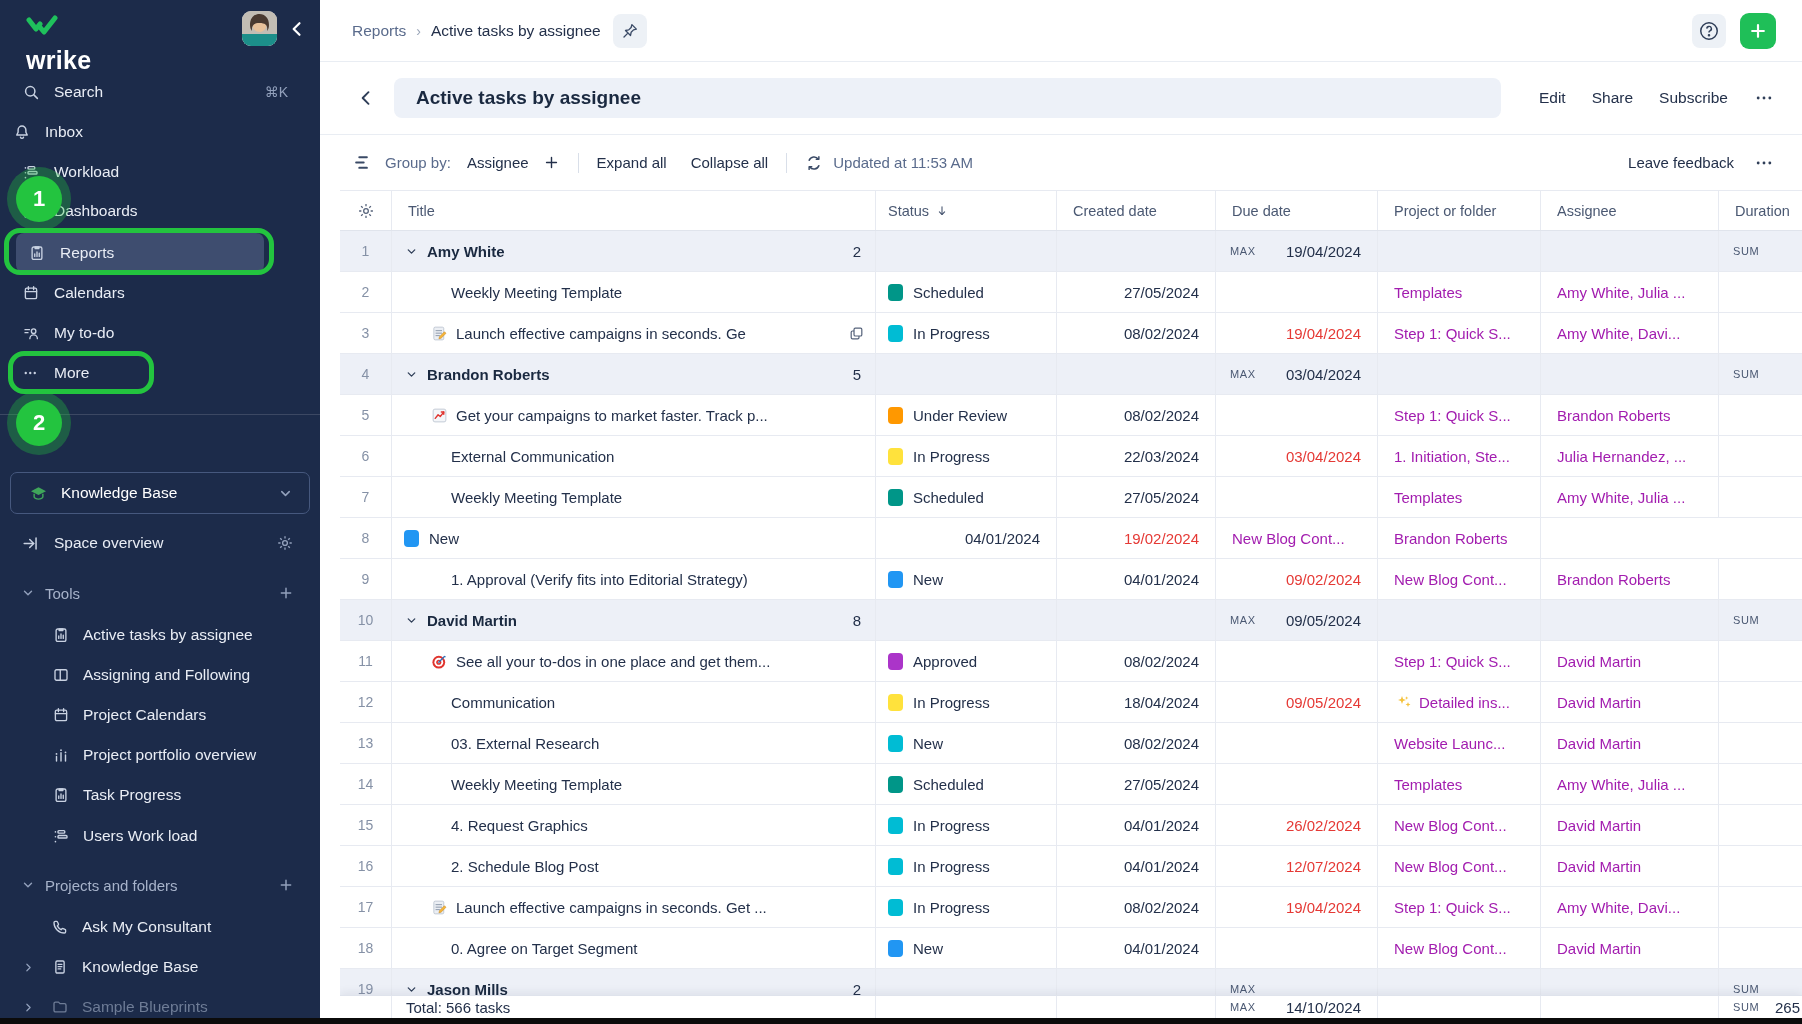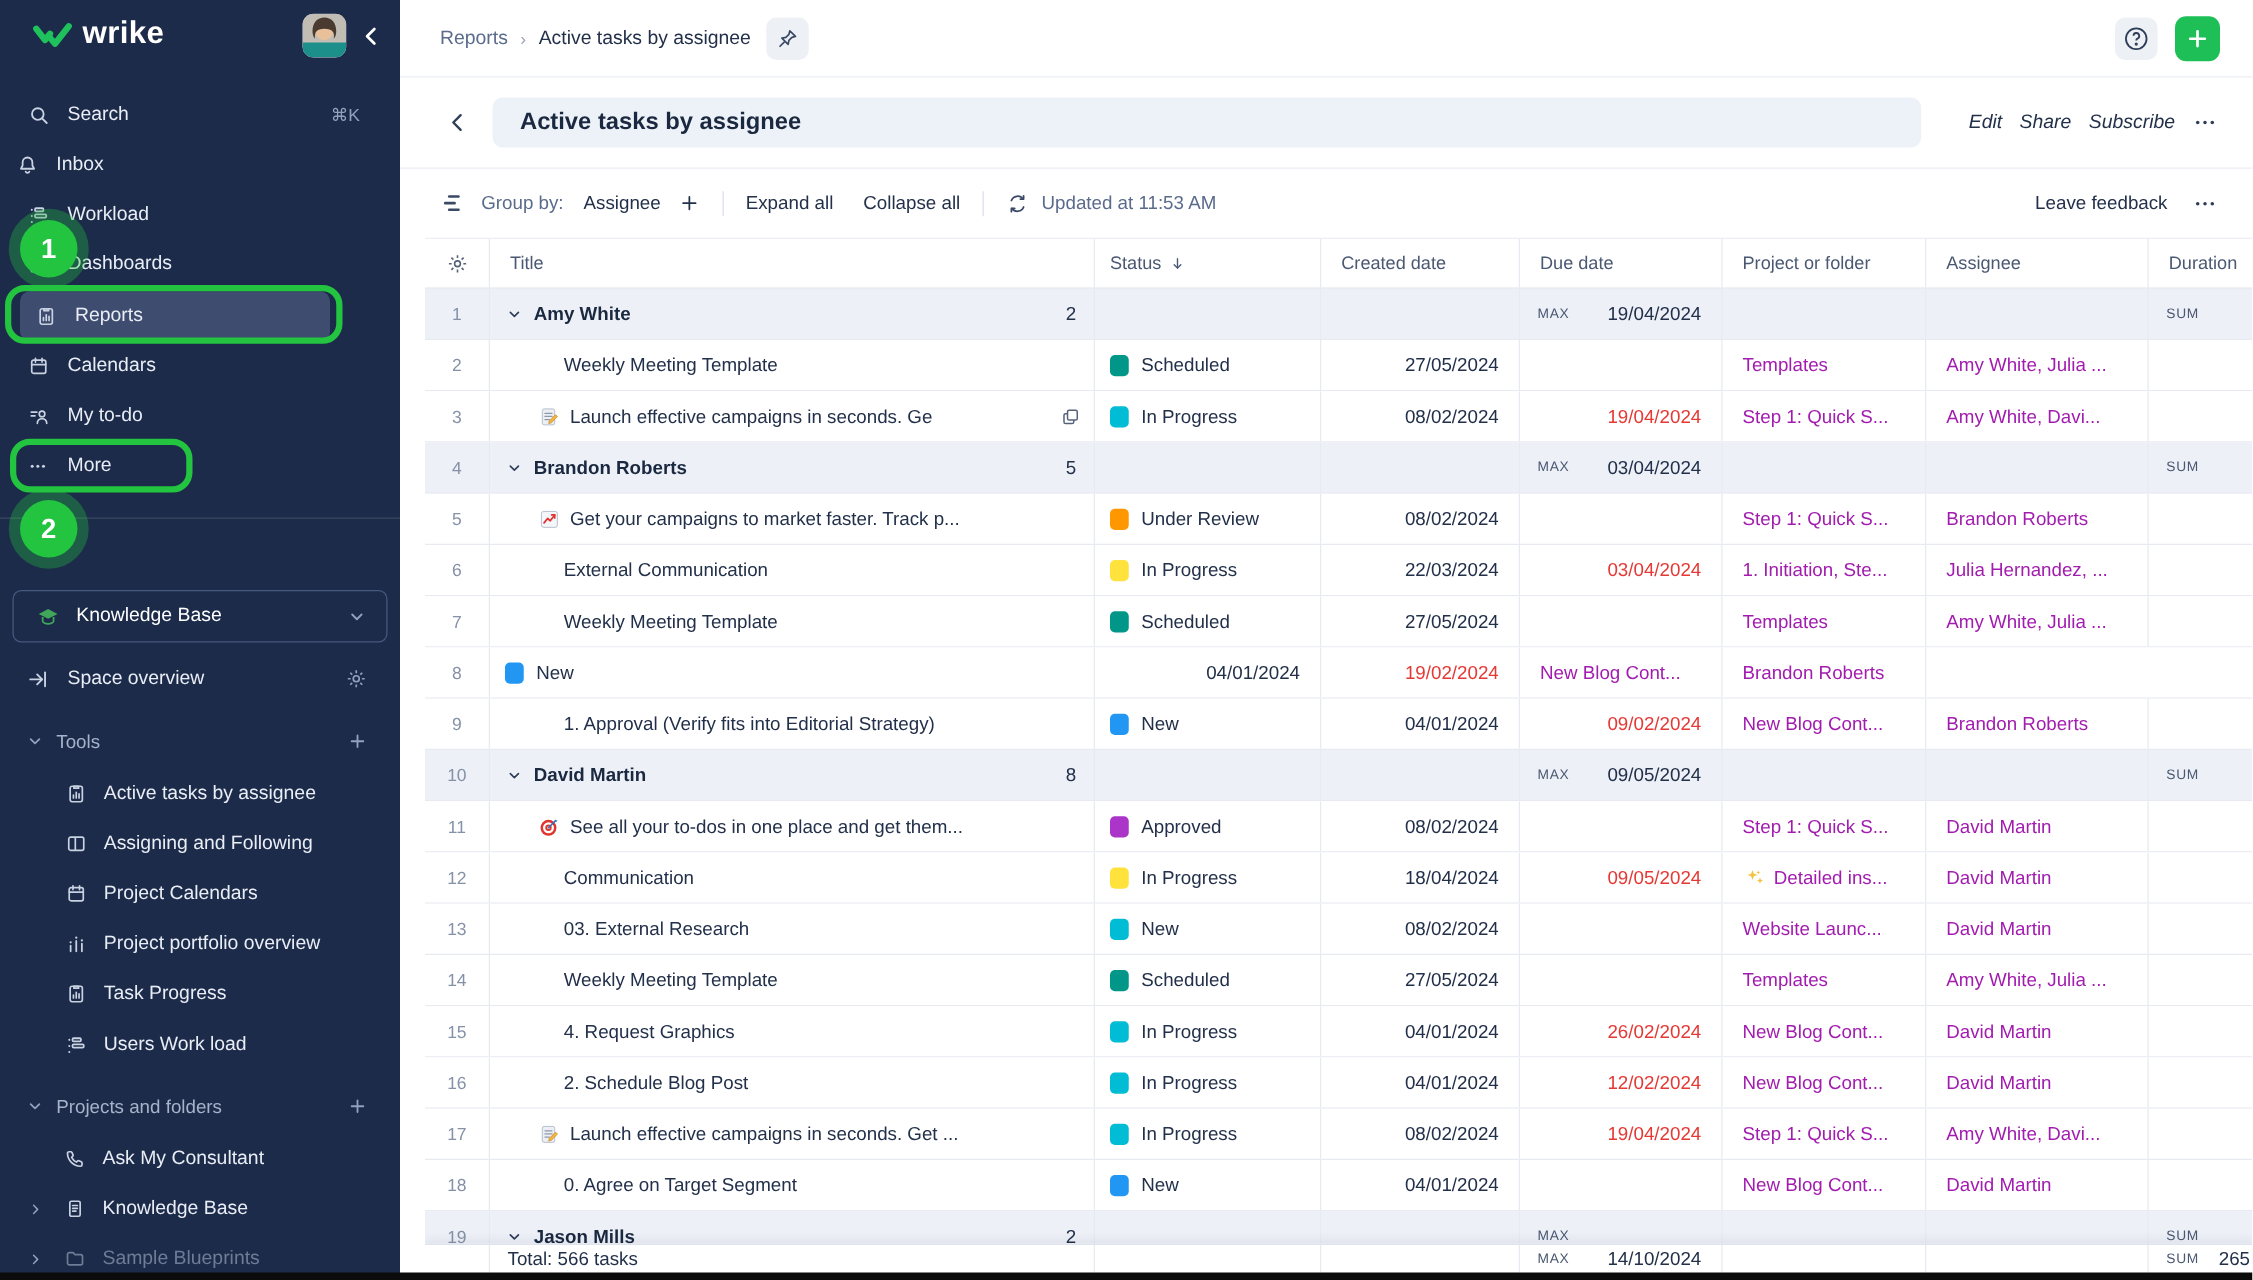--- a/index.html
+++ b/index.html
@@ -2,21 +2,21 @@
 <html><head>
 <meta charset="utf-8">
 <style>
 * { margin:0; padding:0; box-sizing:border-box; }
 html,body { width:1802px; height:1024px; overflow:hidden; }
 body { font-family:"Liberation Sans","DejaVu Sans",sans-serif; background:#fff; color:#23304A; }
 .app { position:relative; width:1802px; height:1024px; display:flex; }
 
 
 .sidebar { position:relative; width:320px; height:1024px; background:#1C2B4A; flex:none; color:#E9EDF5; overflow:hidden; }
-.sb-logo { position:absolute; top:12px; left:26px; display:flex; align-items:flex-end; gap:8px; }
+.sb-logo { position:absolute; top:12px; left:26px; display:flex; align-items:flex-start; gap:8px;flex-direction:column; }
 .logo-text { font-size:25px; font-weight:bold; color:#fff; letter-spacing:.3px; }
 .sb-avatar { position:absolute; top:11px; left:242px; width:35px; height:35px; border-radius:9px; overflow:hidden; background:#C9CDD6; cursor:pointer; }
 .sb-collapse { position:absolute; top:18px; left:287px; width:22px; height:22px; background:none; border:none; cursor:pointer; color:#fff; }
 .sb-item { position:absolute; left:0; right:0; height:40px; display:flex; align-items:center; padding-left:21px; gap:14px; font-size:15.5px; color:#E9EDF5; cursor:pointer; }
 .sb-item .ic { width:19px; height:19px; flex:none; color:#C9D2E2; display:flex; align-items:center; justify-content:center; }
 .sb-item.active { left:16px; right:auto; width:248px; padding-left:11px; background:#3E4D6F; border-radius:8px; }
 .sb-item .shortcut { margin-left:auto; margin-right:32px; font-size:14px; color:#93A1BC; }
 .sb-divider { position:absolute; left:0; right:0; top:414px; height:1px; background:rgba(255,255,255,.14); }
 .sb-space-header { position:absolute; top:438px; left:18px; right:24px; height:34px; display:flex; align-items:center; color:#93A1BC; font-size:15px; }
 .sb-space-header .dots { margin-left:auto; color:#93A1BC; cursor:pointer; }
@@ -45,21 +45,21 @@
 .crumb-sep { color:#9AA5B8; margin:0 10px; font-size:14px; }
 .crumb-cur { color:#23304A; font-size:15.5px; }
 .pin-btn { width:34px; height:34px; margin-left:12px; border:none; border-radius:8px; background:#EDF1F6; color:#3A4A66; display:flex; align-items:center; justify-content:center; cursor:pointer; }
 .topbar-right { margin-left:auto; display:flex; align-items:center; gap:14px; }
 .help-btn { width:34px; height:34px; border:none; border-radius:8px; background:#EDF1F6; color:#2F3E58; display:flex; align-items:center; justify-content:center; cursor:pointer; }
 .add-btn { width:36px; height:36px; border:none; border-radius:9px; background:#1FBF58; color:#fff; display:flex; align-items:center; justify-content:center; cursor:pointer; }
 
 .titlebar { height:73px; flex:none; display:flex; align-items:center; padding:0 28px 0 36px; border-bottom:1px solid #E9EDF3; }
 .back-btn { background:none; border:none; color:#2F3E58; cursor:pointer; margin-right:18px; display:flex; }
 .title-field { flex:1; height:40px; background:#EDF1F8; border-radius:8px; display:flex; align-items:center; padding-left:22px; font-size:19px; font-weight:bold; color:#1A2940; cursor:text; }
-.title-actions { display:flex; align-items:center; gap:14px; margin-left:38px; font-size:15.5px; color:#23304A;font-style:italic; }
+.title-actions { display:flex; align-items:center; gap:26px; margin-left:38px; font-size:15.5px; color:#23304A; }
 .title-actions span { cursor:pointer; }
 .kebab { color:#2F3E58; cursor:pointer; display:flex; }
 
 .toolbar { height:55px; flex:none; display:flex; align-items:center; padding:0 28px 0 32px; font-size:15px; }
 .toolbar .ic { color:#3A4A66; display:flex; }
 .tb-gray { color:#5A6B8C; }
 .tb-dark { color:#23304A; cursor:pointer; }
 .tb-div { width:1px; height:20px; background:#D9DFE9; margin:0 18px; }
 .toolbar-right { margin-left:auto; display:flex; align-items:center; gap:20px; }
 
@@ -831,21 +831,21 @@
             <div class="cell gut">16</div>
             <div class="cell title">
               <span>2. Schedule Blog Post</span>
             </div>
             <div class="cell status">
               <span class="chip" style="background: rgb(0, 188, 212);"></span>
               <span>In Progress</span>
             </div>
             <div class="cell num">04/01/2024</div>
             <div class="cell due num">
-              <span class="overdue">12/02/2024</span>
+              <span class="overdue">12/07/2024</span>
             </div>
             <div class="cell txt">
               <span>New Blog Cont...</span>
             </div>
             <div class="cell txt">David Martin</div>
             <div class="cell dur" style="border-right: none;"></div>
           </div>
           <div class="trow cols">
             <div class="cell gut">17</div>
             <div class="cell title w-emoji">

